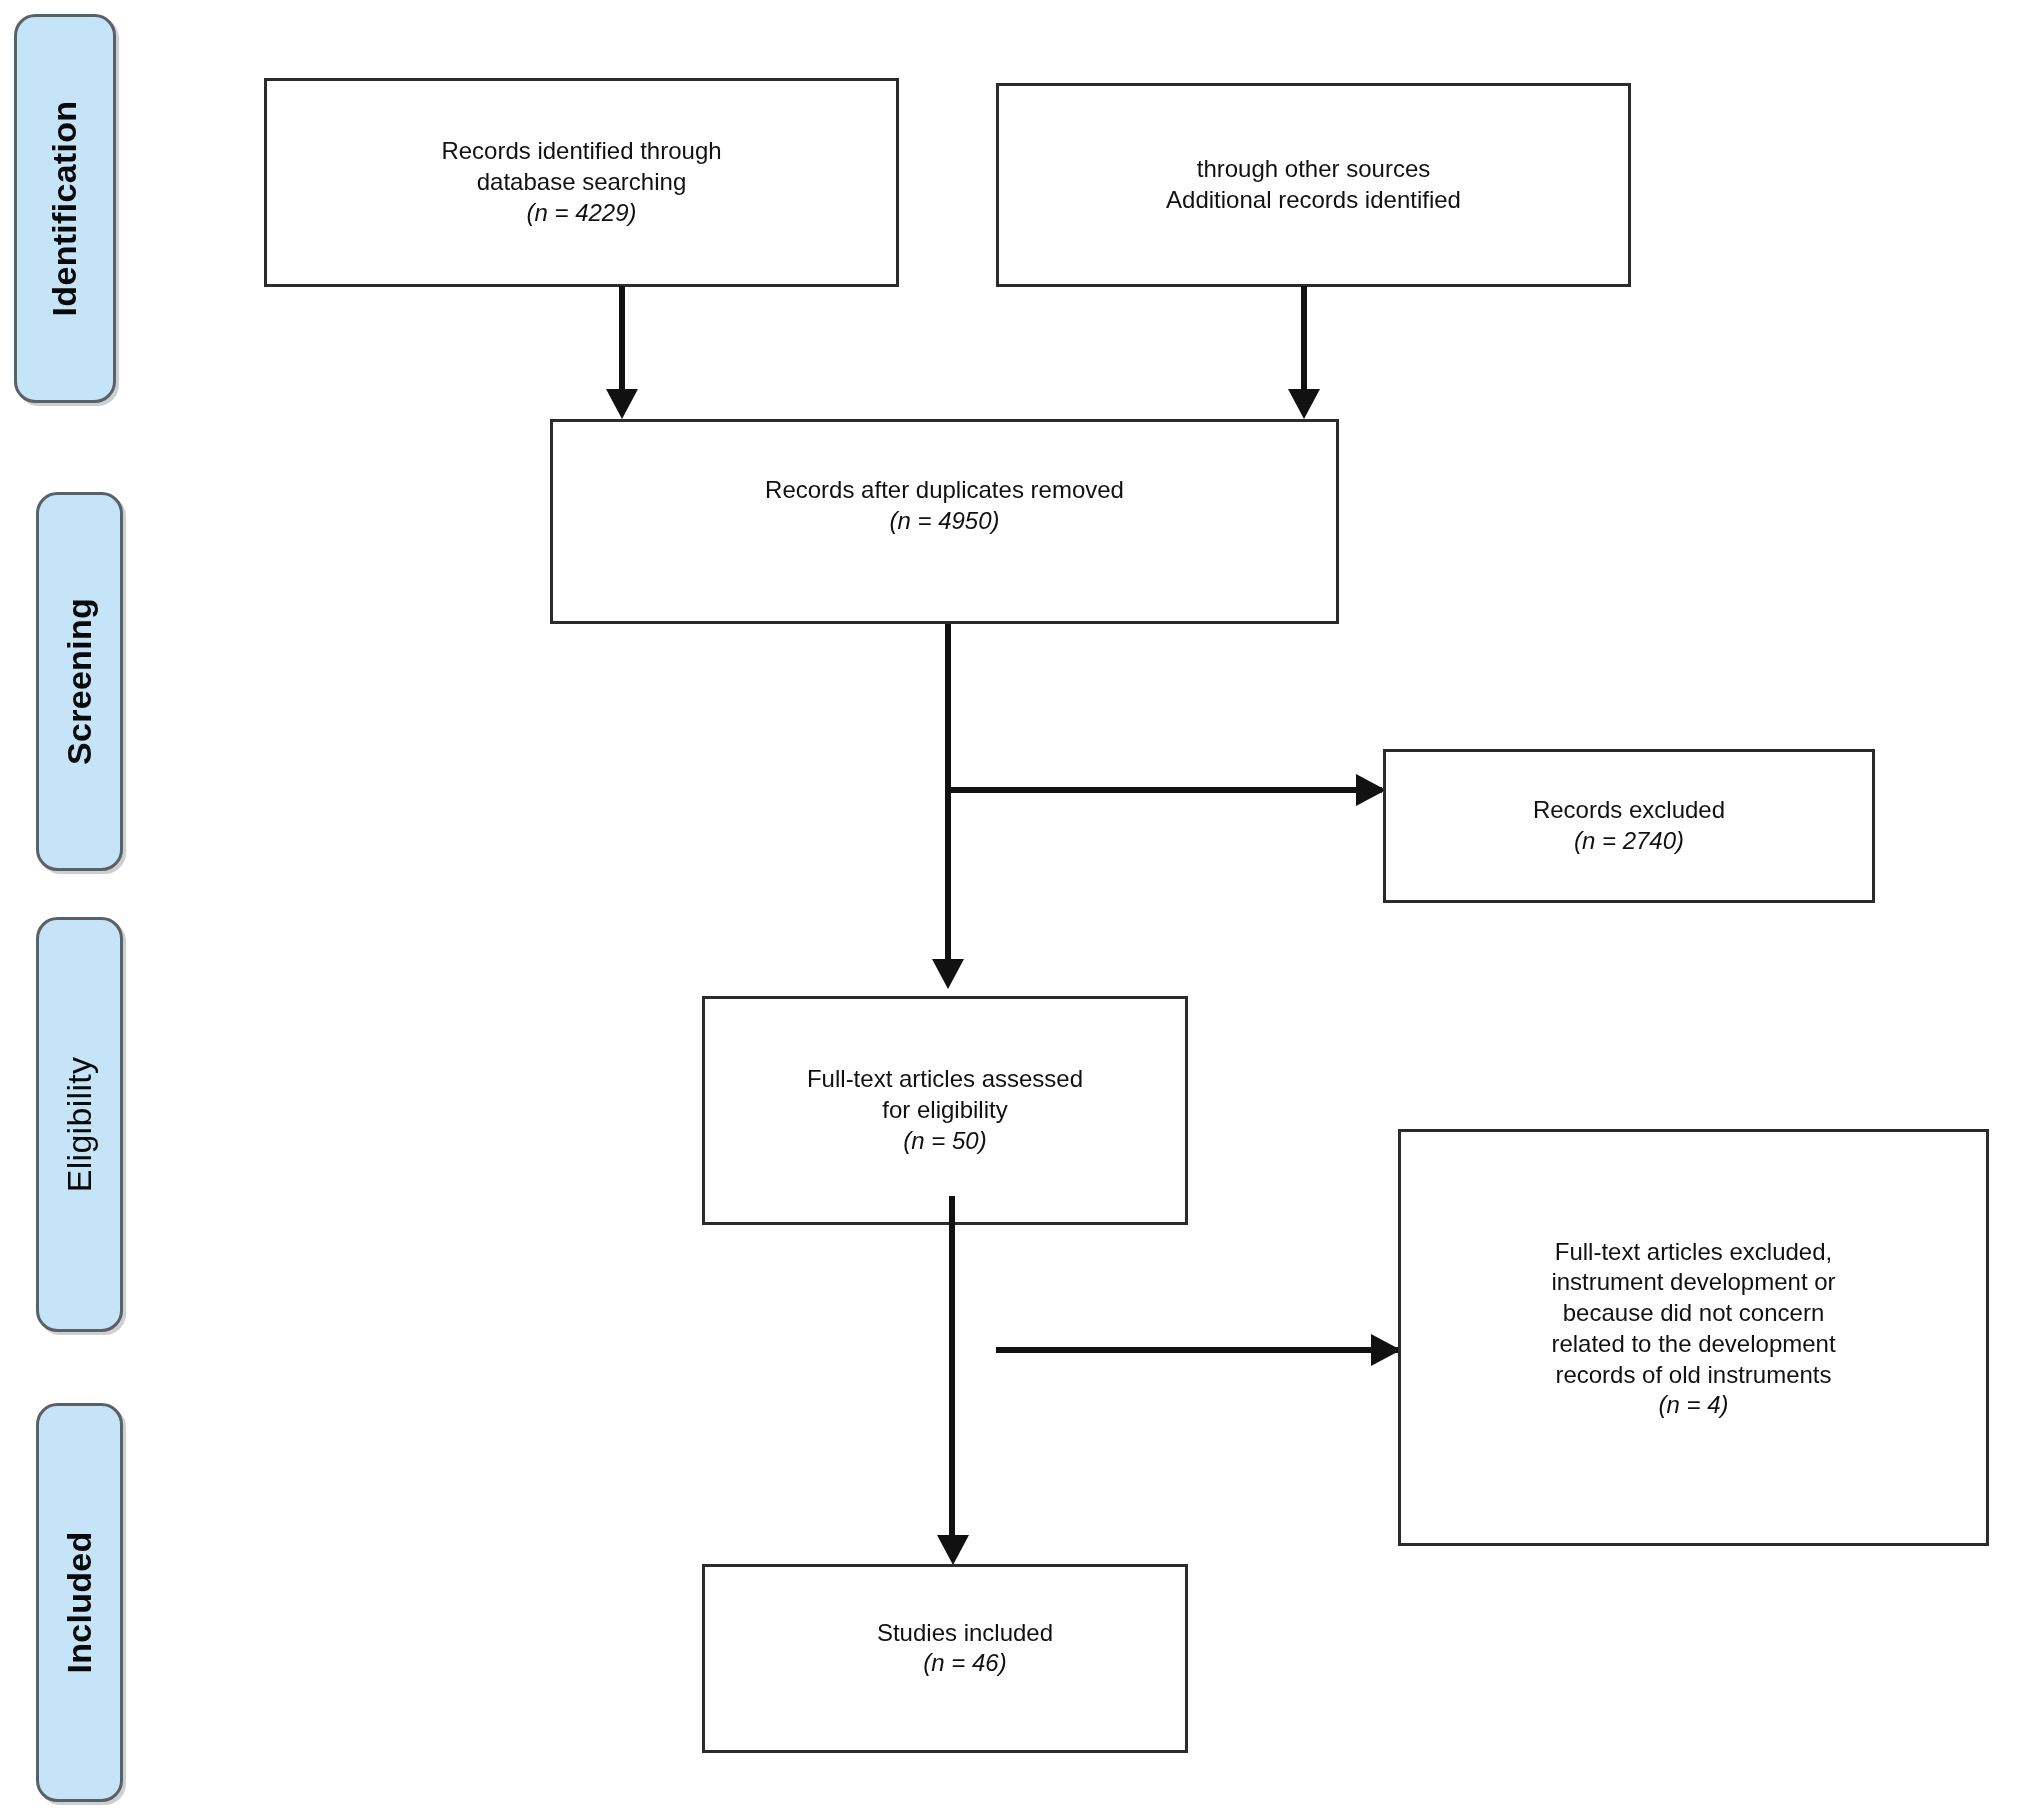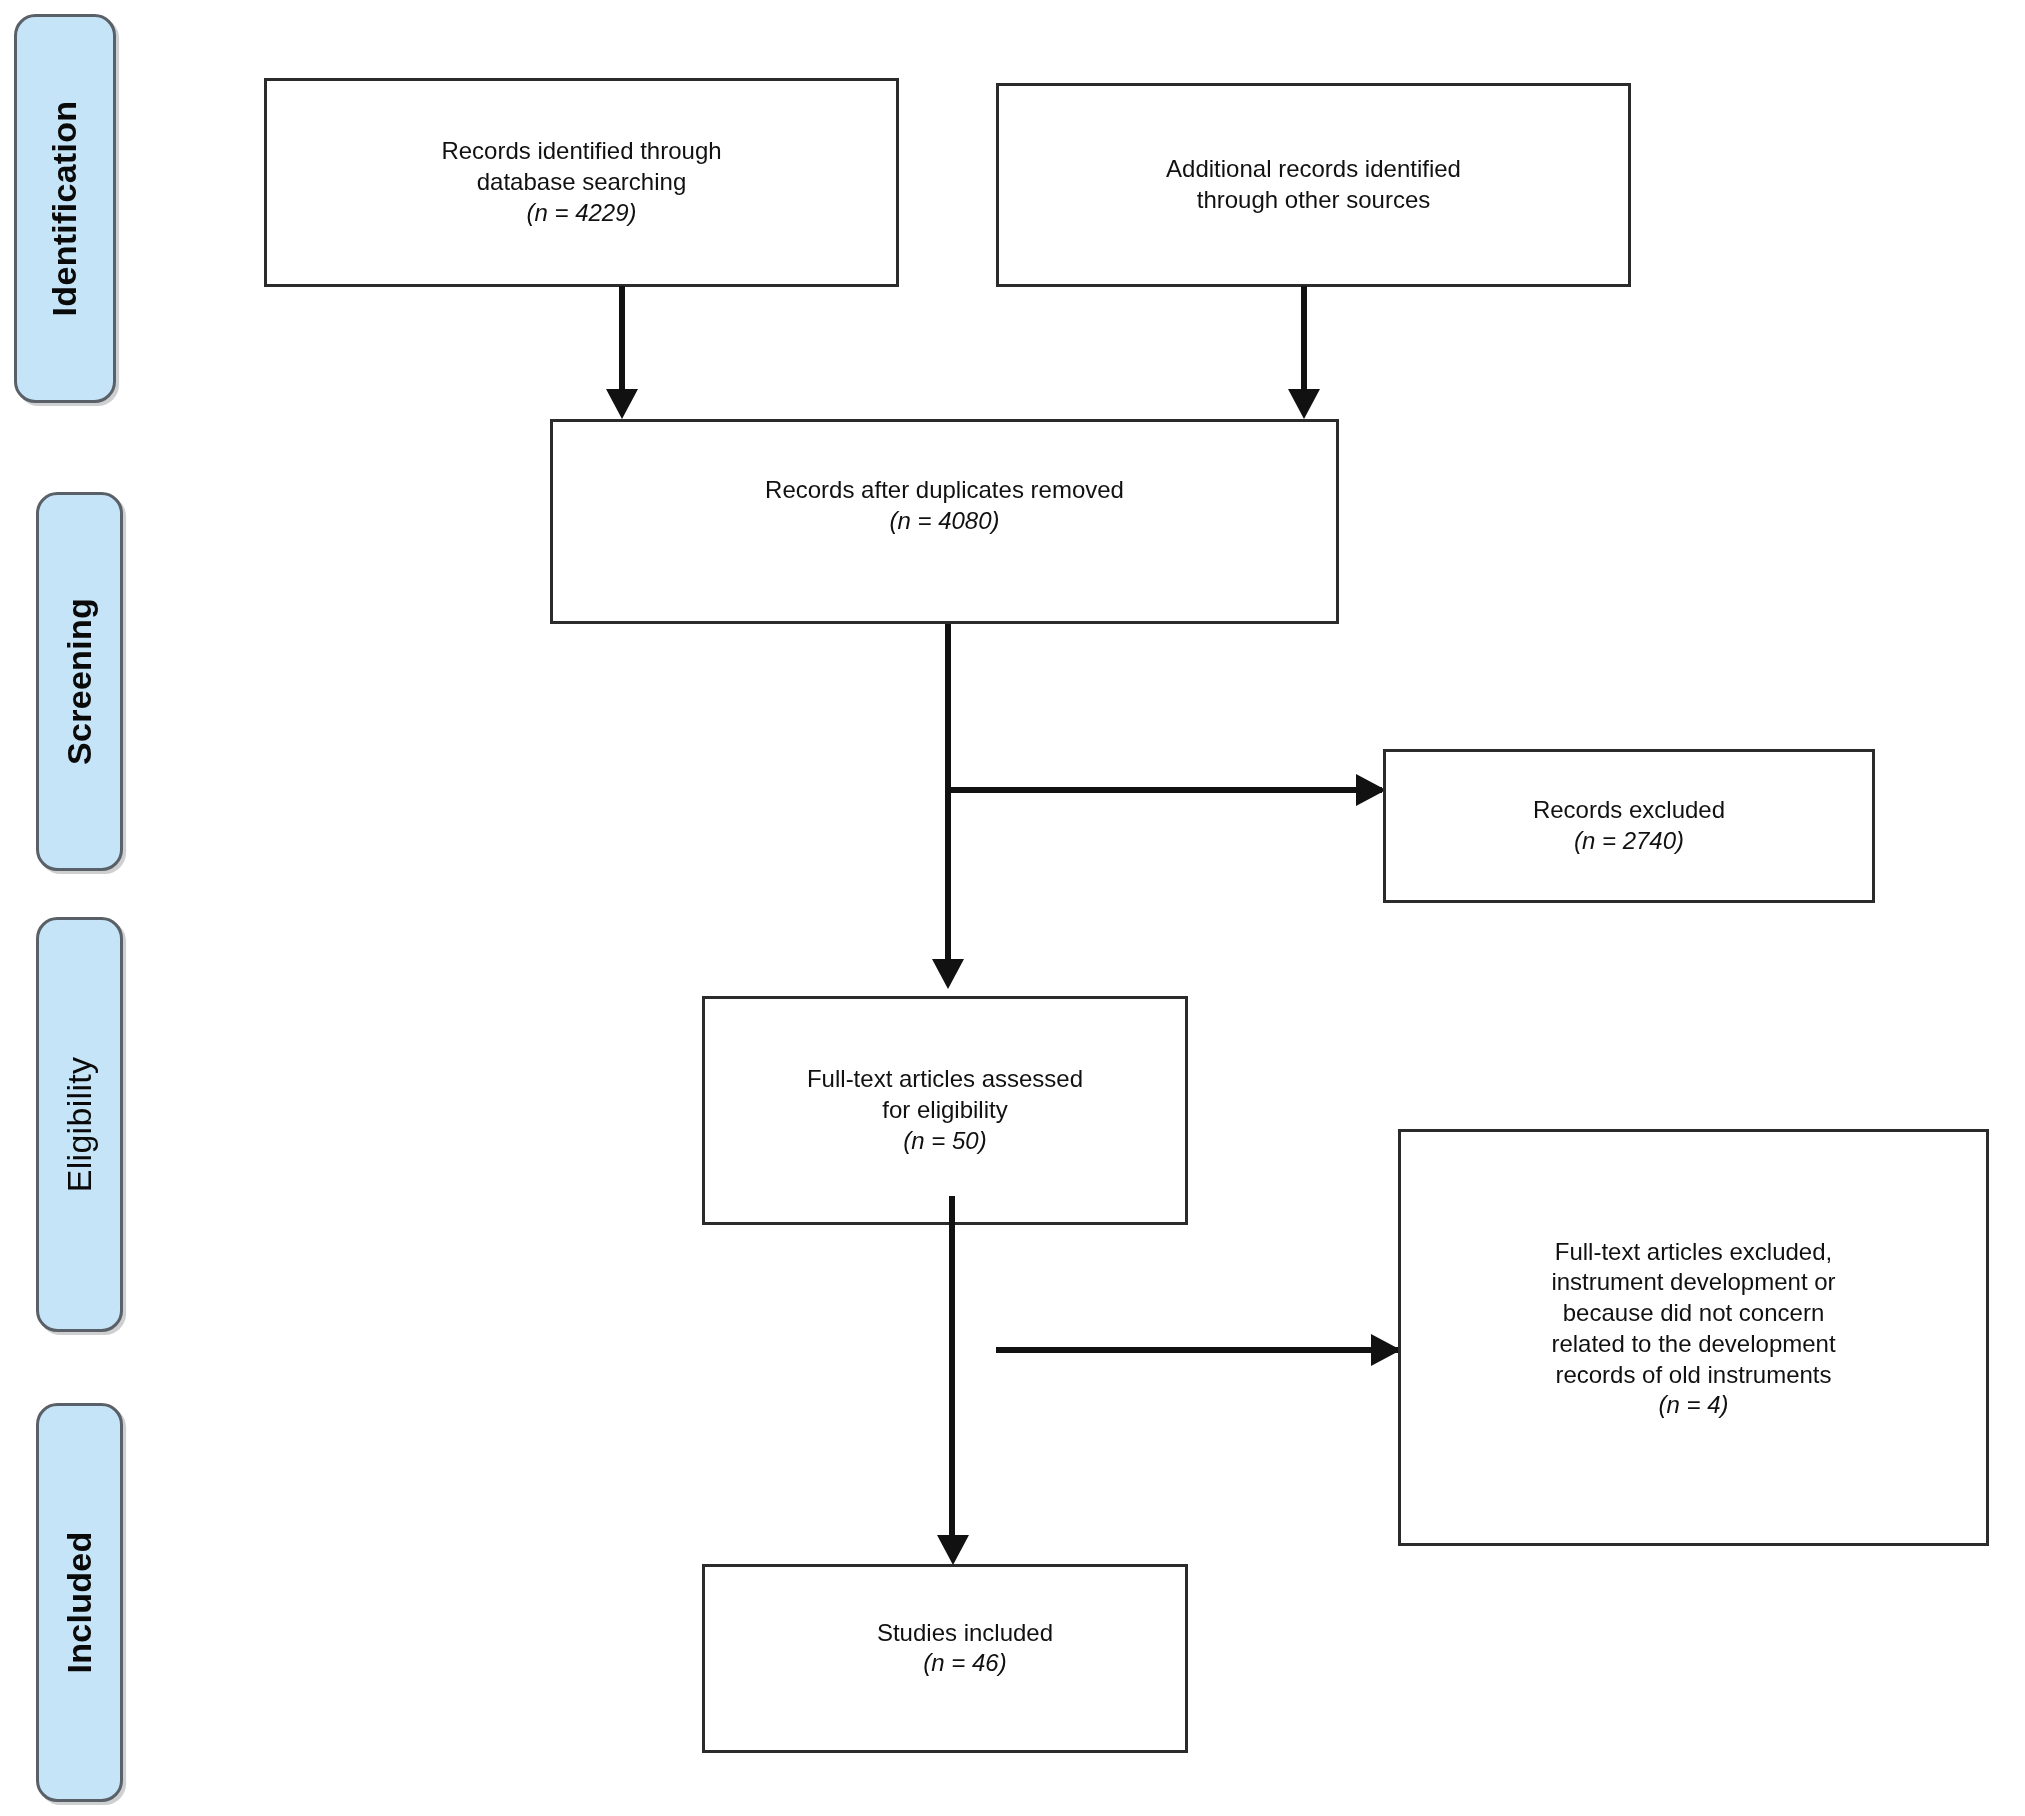--- a/index.html
+++ b/index.html
@@ -107,35 +107,35 @@
   <div class="flow-box" style="left:264px; top:78px; width:635px; height:209px;">
     <div class="box-text">
       <div>Records identified through</div>
       <div>database searching</div>
       <div class="ital">(n = 4229)</div>
     </div>
   </div>
 
   <div class="flow-box" style="left:996px; top:83px; width:635px; height:204px;">
     <div class="box-text">
+      <div>through other sources</div>
       <div>Additional records identified</div>
-      <div>through other sources</div>
     </div>
   </div>
 
   <div class="v-line" style="left:619px; top:286px; height:112px;"></div>
   <div class="arrow-down" style="left:606px; top:389px;"></div>
 
   <div class="v-line" style="left:1301px; top:286px; height:112px;"></div>
   <div class="arrow-down" style="left:1288px; top:389px;"></div>
 
   <div class="flow-box" style="left:550px; top:419px; width:789px; height:205px;">
     <div class="box-text" style="margin-top:-31px;">
       <div>Records after duplicates removed</div>
-      <div class="ital">(n = 4080)</div>
+      <div class="ital">(n = 4950)</div>
     </div>
   </div>
 
   <div class="v-line" style="left:945px; top:624px; height:343px;"></div>
   <div class="arrow-down" style="left:932px; top:959px;"></div>
 
   <div class="h-line" style="left:948px; top:787px; width:434px;"></div>
   <div class="arrow-right" style="left:1356px; top:774px;"></div>
 
   <div class="flow-box" style="left:1383px; top:714px; width:492px; height:154px;margin-top:35px;">

